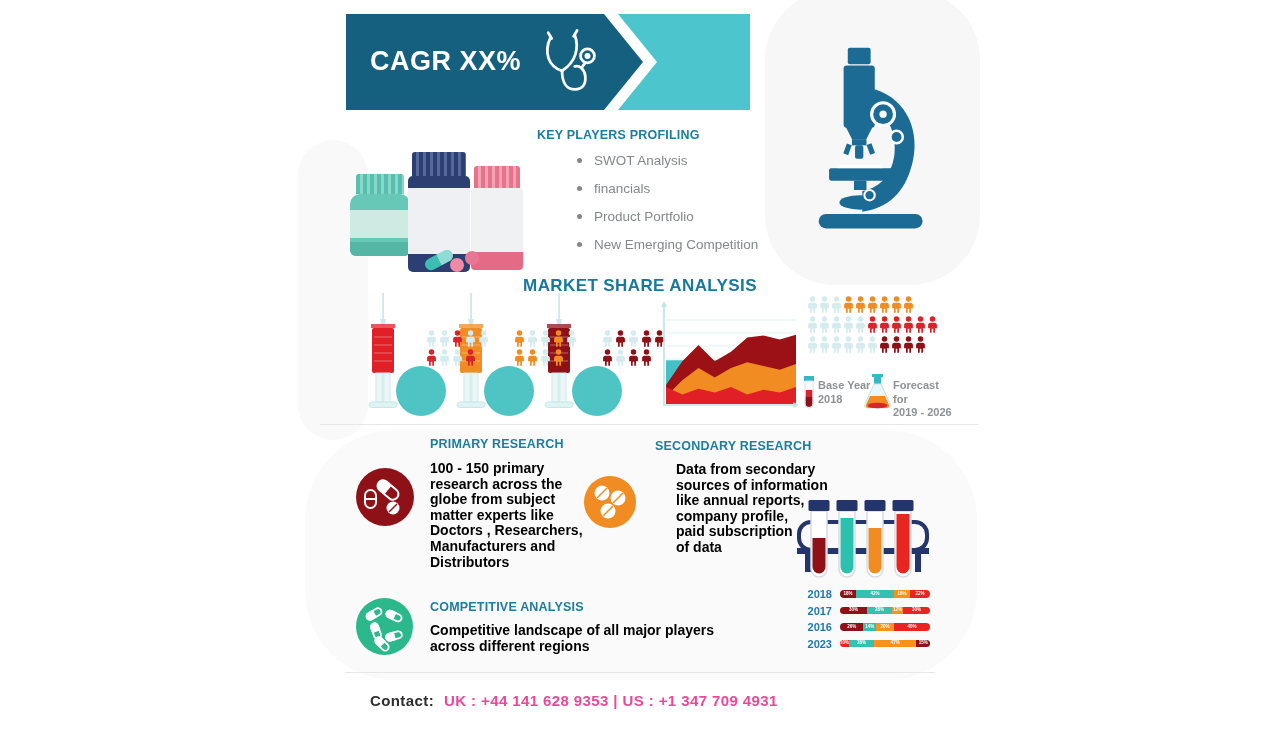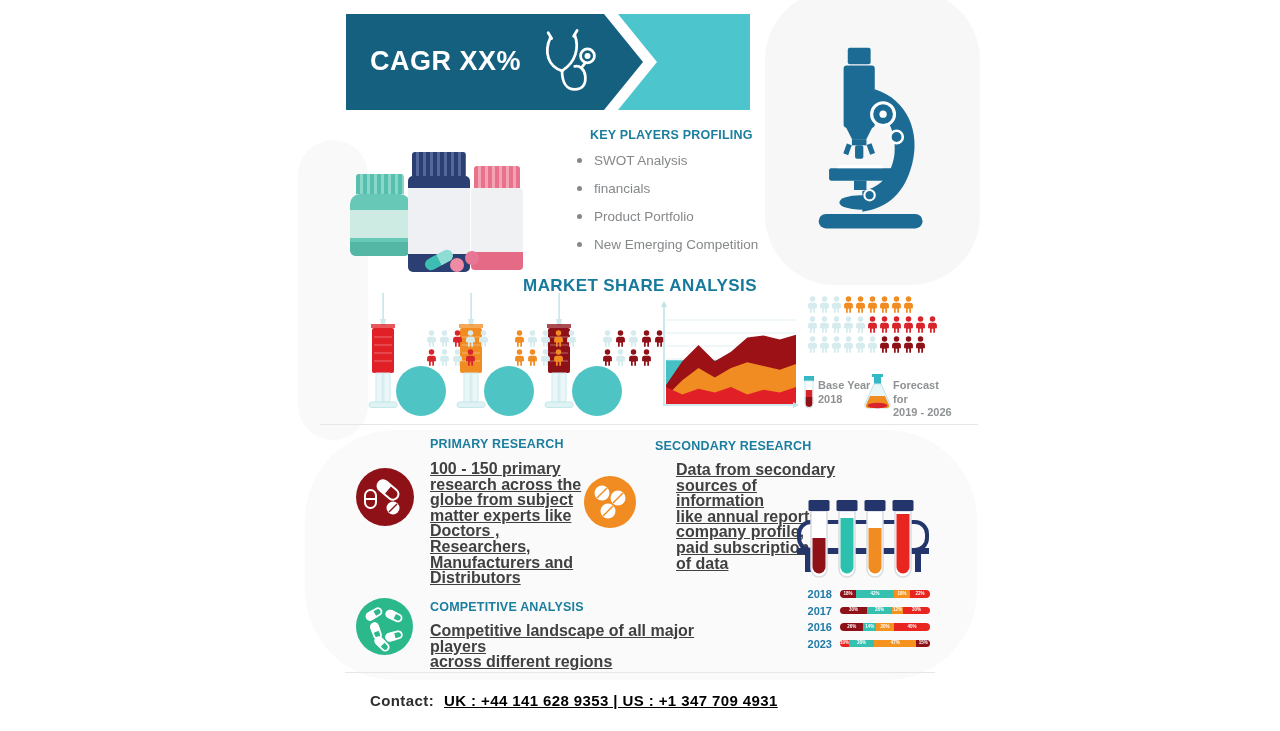--- a/index.html
+++ b/index.html
@@ -3,42 +3,42 @@
 <meta charset="utf-8">
 <style>
   html,body{margin:0;padding:0;background:#fff;}
   .canvas{position:relative;width:1280px;height:731px;background:#ffffff;overflow:hidden;
           font-family:"Liberation Sans",sans-serif;padding-left:36px;}
   .abs{position:absolute;}
   .blob{position:absolute;background:#f7f7f8;}
   
   .sec-title{font-size:12.5px;font-weight:bold;color:#1b7e9e;letter-spacing:.2px;}
   .big-title{font-size:17px;font-weight:bold;color:#17799c;letter-spacing:.4px;text-align:center;}
-  .body-text{font-size:16px;font-weight:bold;color:#404040;line-height:15.6px;text-decoration:underline;}
+  .body-text{font-size:14px;font-weight:bold;color:#000000;line-height:15.6px;}
   .preline{white-space:pre-line;}
   .bullet-row{display:flex;align-items:center;margin-bottom:13px;}
   .bullet-dot{width:5px;height:5px;border-radius:50%;background:#85888a;margin-right:12px;flex:none;}
   .bullet-label{font-size:13.5px;color:#85888a;}
   .cagr-text{font-size:27px;font-weight:bold;color:#ffffff;letter-spacing:.5px;}
   
   .t-circle{position:absolute;width:50px;height:50px;border-radius:50%;background:#4ec4c5;}
   .prow{display:flex;gap:2px;margin-bottom:2px;}
   .pop-row{display:flex;gap:1px;margin-bottom:3px;}
   
   .ybar-row{display:flex;align-items:center;margin-bottom:4.5px;}
   .ybar-year{width:34px;text-align:right;margin-right:8px;font-size:11px;font-weight:bold;color:#1f7aa6;}
   .ybar{display:flex;width:90px;height:7.5px;border-radius:4px;overflow:hidden;}
   .yseg{height:100%;display:flex;align-items:center;justify-content:center;}
   .ylab{font-size:4.5px;color:#fff;font-weight:bold;line-height:1;}
   
   .legend-text{font-size:11px;font-weight:bold;color:#8f9294;line-height:13.5px;text-align:left;}
   .divider{position:absolute;height:1px;background:#e7e7e7;}
   
   .contact-label{font-size:15px;font-weight:bold;color:#2e2e2e;letter-spacing:.4px;}
-  .contact-value{font-size:15px;font-weight:bold;color:#000000;letter-spacing:.4px;margin-left:10px;text-decoration:underline;}
+  .contact-value{font-size:15px;font-weight:bold;color:#ec4899;letter-spacing:.4px;margin-left:10px;}
   .logo-word{font-size:18px;font-weight:bold;color:#5b2d84;letter-spacing:.2px;}
   .logo-tag{font-size:5px;font-weight:bold;color:#7a5aa0;letter-spacing:.8px;text-align:center;margin-top:1px;}
   
   .rib-teal{background:repeating-linear-gradient(90deg,#56bfae 0 4px,#8ad6c8 4px 7px);}
   .rib-navy{background:repeating-linear-gradient(90deg,#2b3f72 0 4px,#56679b 4px 7px);}
   .rib-pink{background:repeating-linear-gradient(90deg,#e8728c 0 4px,#f2a3b4 4px 7px);}
 </style>
 </head>
 <body>
 
@@ -80,21 +80,21 @@
 
     <div class="abs rib-pink" style="left:124px;top:30px;width:46px;height:22px;border-radius:3px 3px 0 0;"></div>
     <div class="abs" style="left:121px;top:52px;width:52px;height:82px;background:#f0f1f3;border-radius:4px;"></div>
     <div class="abs" style="left:121px;top:116px;width:52px;height:18px;background:#e56a86;border-radius:0 0 4px 4px;"></div>
 
     <div class="abs" style="left:74px;top:118px;width:30px;height:12px;border-radius:6px;transform:rotate(-28deg);background:linear-gradient(90deg,#3ebdb3 50%,#8fdcd4 50%);"></div>
     <div class="abs" style="left:100px;top:122px;width:14px;height:14px;border-radius:50%;background:#ef8ba4;"></div>
     <div class="abs" style="left:115px;top:115px;width:14px;height:14px;border-radius:50%;background:#e87795;"></div>
   </div>
 
-  <div class="abs sec-title" style="left:590px;top:128px;">KEY PLAYERS PROFILING</div>
+  <div class="abs sec-title" style="left:537px;top:128px;">KEY PLAYERS PROFILING</div>
   <div class="abs" style="left:577px;top:153px;">
     <div class="bullet-row">
         <span class="bullet-dot"></span>
         <span class="bullet-label">SWOT Analysis</span>
       </div>
     <div class="bullet-row">
         <span class="bullet-dot"></span>
         <span class="bullet-label">financials</span>
       </div>
     <div class="bullet-row">

